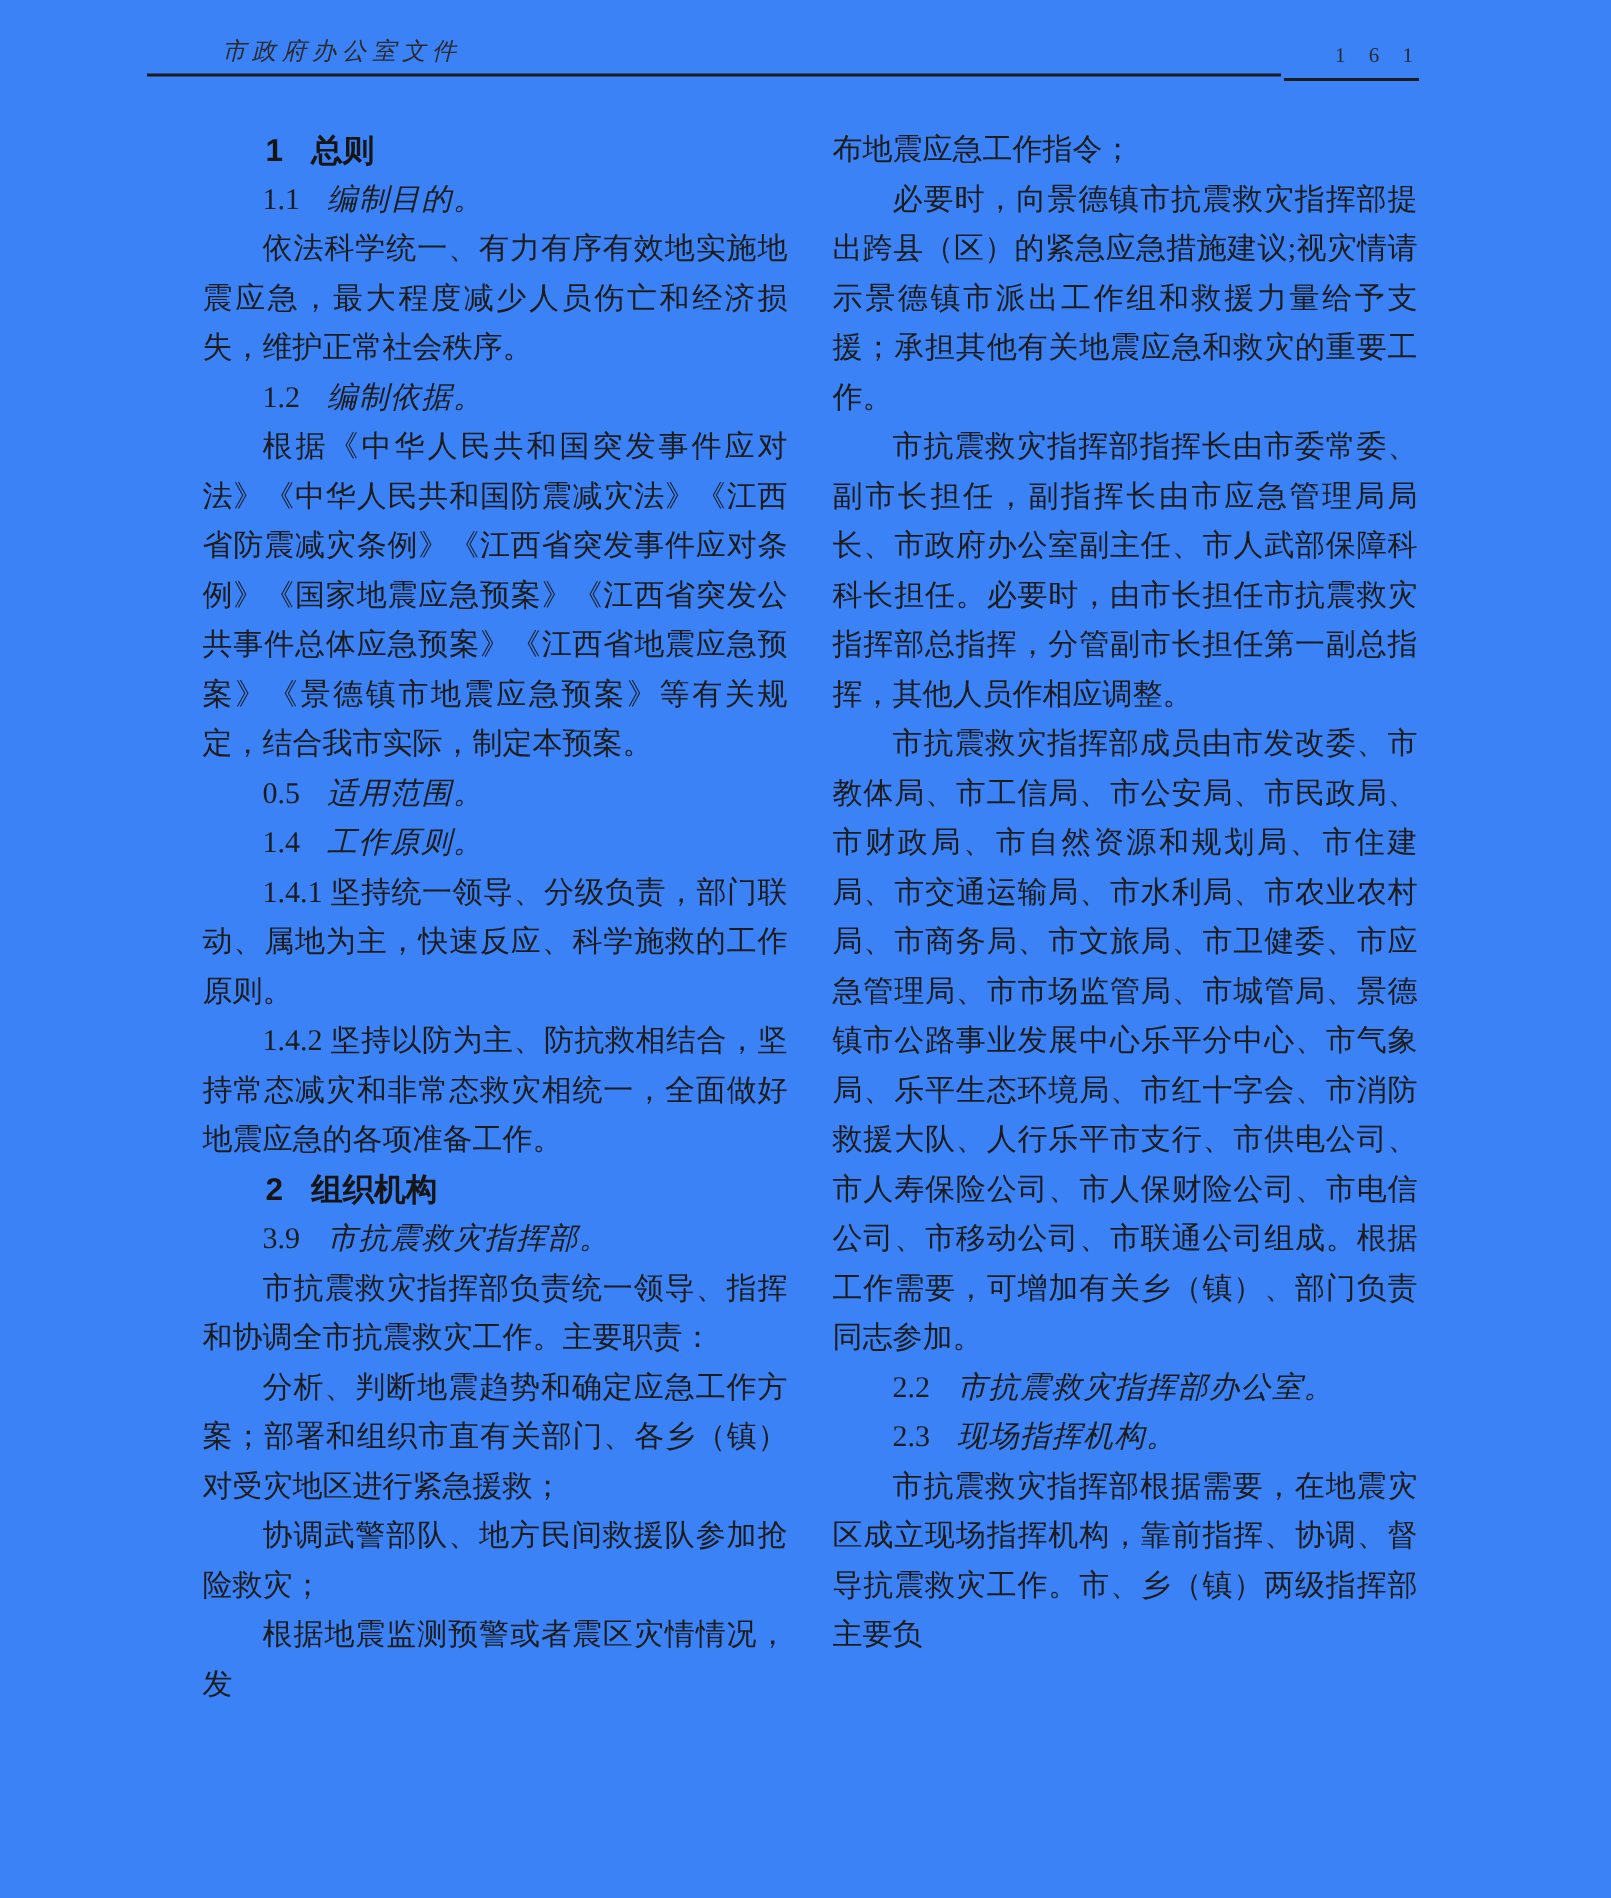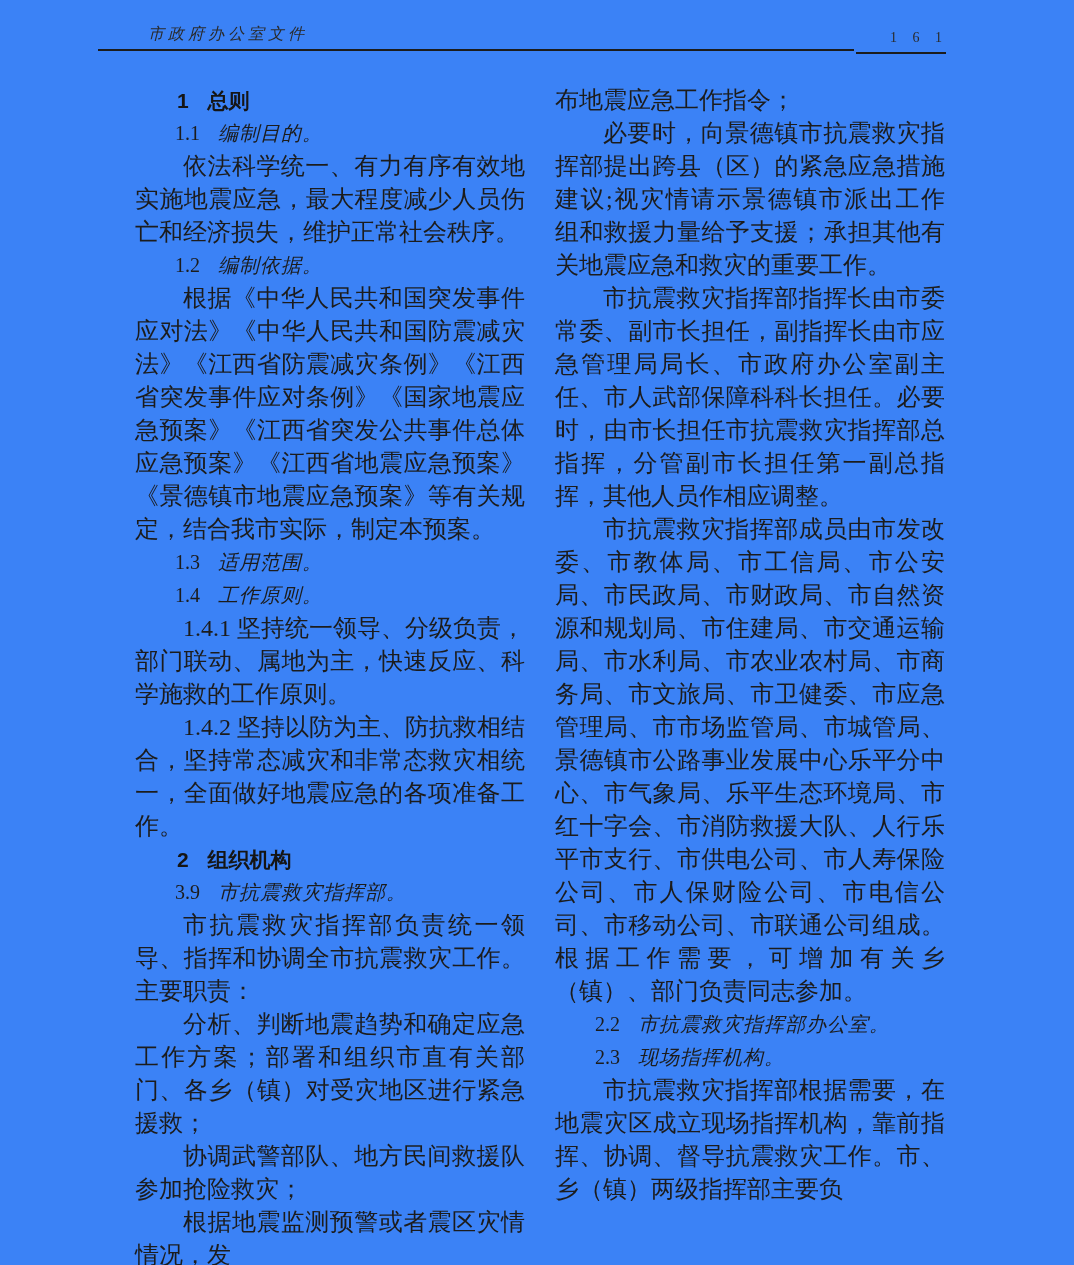--- a/index.html
+++ b/index.html
@@ -57,21 +57,21 @@
     position: absolute;
     top: 84px;
     left: 135px;
     width: 810px;
     display: flex;
     gap: 30px;
   }
   .col { width: 390px; }
   .para {
     font-family: "Liberation Serif", serif;
-    font-size: 24px;
+    font-size: 20px;
     line-height: 33px;
     text-align: justify;
     text-indent: 2em;
     color: #1c1c1c;
   }
   .para.noindent { text-indent: 0; }
   .sec-heading {
     font-family: "Liberation Sans", sans-serif;
     font-weight: bold;
     font-size: 21px;
@@ -102,21 +102,21 @@
     <div class="rule-page"></div>
   </header>
 
   <main class="body">
     <section class="col" id="col-left">
         <h2 class="sec-heading"><span class="num">1</span><span class="ttl">总则</span></h2>
         <h3 class="sub-heading"><span class="num">1.1</span><span class="ttl">编制目的。</span></h3>
         <p class="para">依法科学统一、有力有序有效地实施地震应急，最大程度减少人员伤亡和经济损失，维护正常社会秩序。</p>
         <h3 class="sub-heading"><span class="num">1.2</span><span class="ttl">编制依据。</span></h3>
         <p class="para">根据《中华人民共和国突发事件应对法》《中华人民共和国防震减灾法》《江西省防震减灾条例》《江西省突发事件应对条例》《国家地震应急预案》《江西省突发公共事件总体应急预案》《江西省地震应急预案》《景德镇市地震应急预案》等有关规定，结合我市实际，制定本预案。</p>
-        <h3 class="sub-heading"><span class="num">1.3</span><span class="ttl">适用范围。</span></h3>
+        <h3 class="sub-heading"><span class="num">0.5</span><span class="ttl">适用范围。</span></h3>
         <h3 class="sub-heading"><span class="num">1.4</span><span class="ttl">工作原则。</span></h3>
         <p class="para">1.4.1 坚持统一领导、分级负责，部门联动、属地为主，快速反应、科学施救的工作原则。</p>
         <p class="para">1.4.2 坚持以防为主、防抗救相结合，坚持常态减灾和非常态救灾相统一，全面做好地震应急的各项准备工作。</p>
         <h2 class="sec-heading"><span class="num">2</span><span class="ttl">组织机构</span></h2>
         <h3 class="sub-heading"><span class="num">3.9</span><span class="ttl">市抗震救灾指挥部。</span></h3>
         <p class="para">市抗震救灾指挥部负责统一领导、指挥和协调全市抗震救灾工作。主要职责：</p>
         <p class="para">分析、判断地震趋势和确定应急工作方案；部署和组织市直有关部门、各乡（镇）对受灾地区进行紧急援救；</p>
         <p class="para">协调武警部队、地方民间救援队参加抢险救灾；</p>
         <p class="para">根据地震监测预警或者震区灾情情况，发</p>
       </section>

